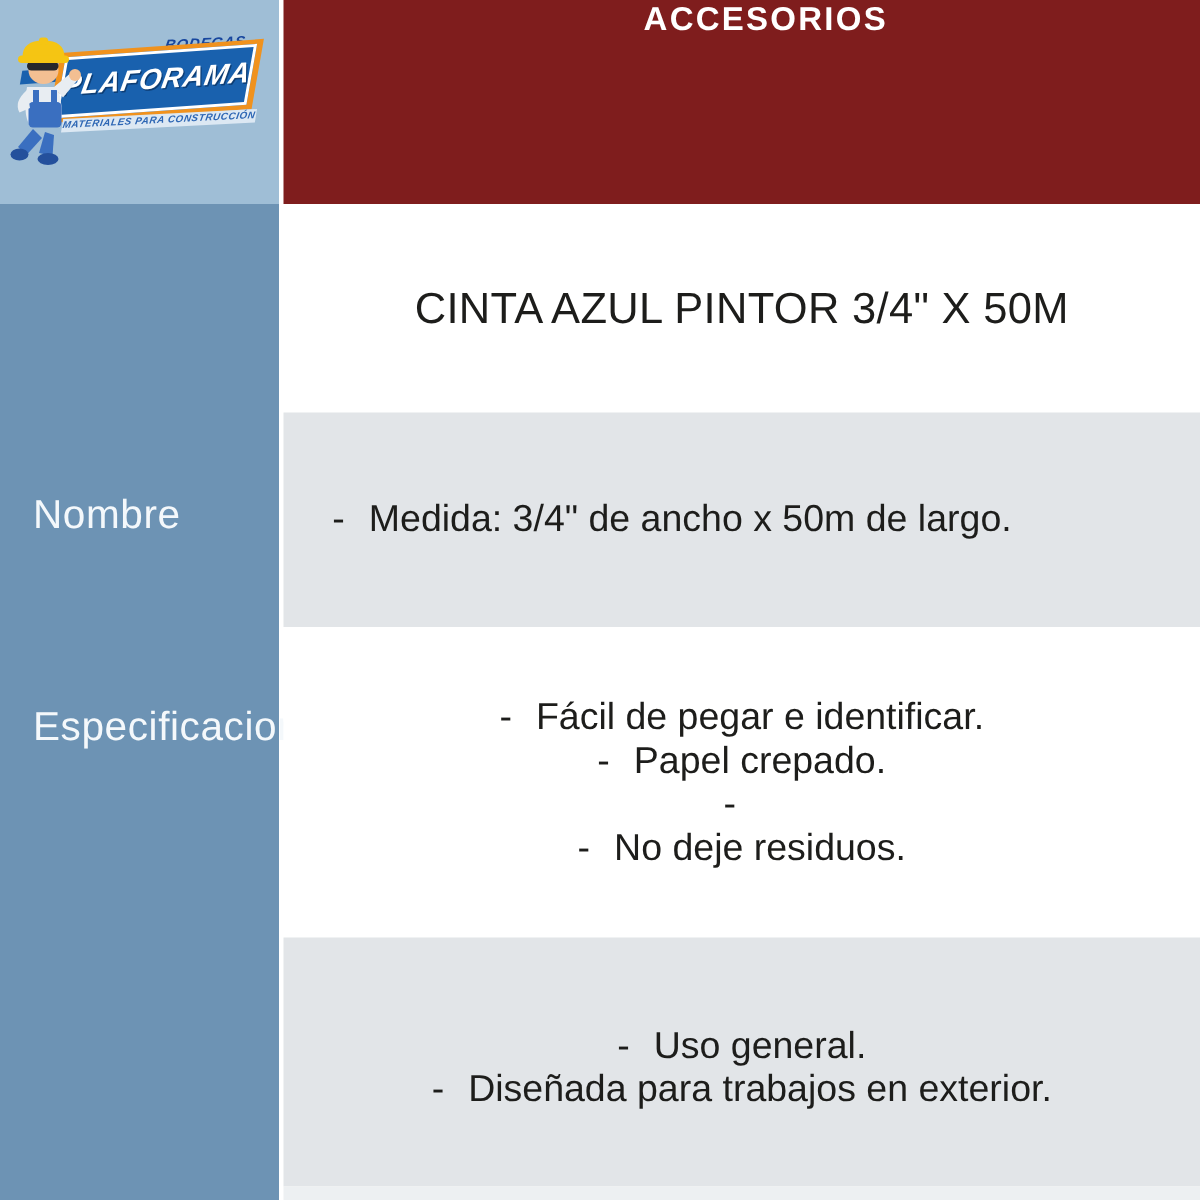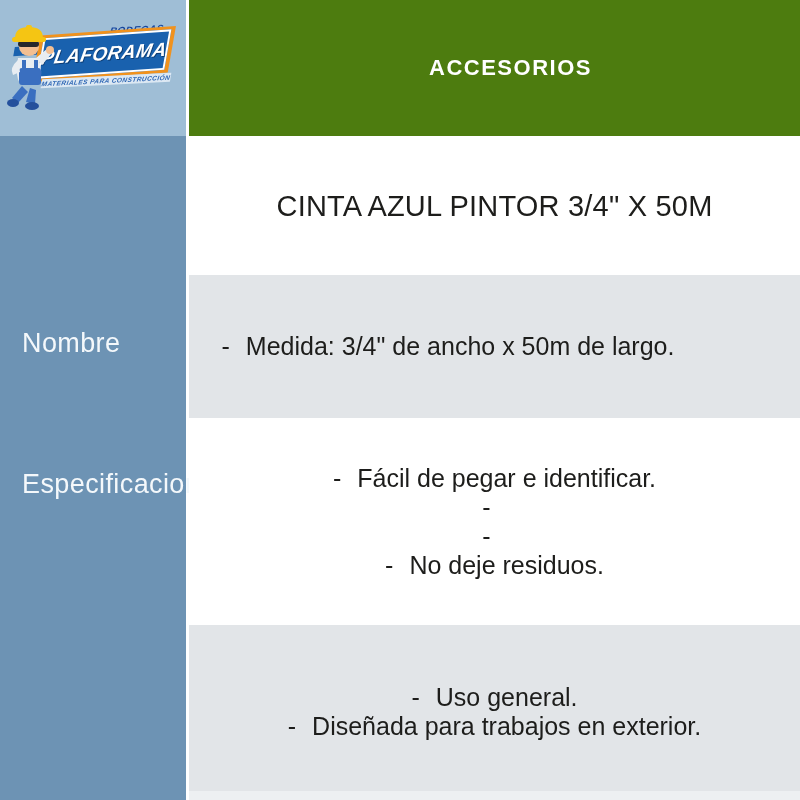--- a/index.html
+++ b/index.html
@@ -51,22 +51,22 @@
     color:#2d66b4;font-weight:bold;font-style:italic;
     font-size:6.5px;letter-spacing:.4px;text-align:center;
     transform:skewX(-12deg) rotate(-3deg);
     padding:1px 0;white-space:nowrap;
   }
   .mascot{position:absolute;left:2px;top:24px;width:56px;height:88px;}
 
   
   .header-bar{
     position:absolute;left:189px;top:0;right:0;height:136px;
-    background:#4d7c0f;
-    display:flex;align-items:center;justify-content:center;padding-left:32px;
+    background:#7f1d1d;
+    display:flex;align-items:flex-start;justify-content:center;padding-left:32px;
   }
   .header-bar span{
     color:#ffffff;font-weight:bold;font-size:22px;letter-spacing:1.5px;
   }
 
   
   .sidebar{
     position:absolute;left:0;top:136px;width:186px;bottom:0;
     background:#6d93b4;
   }
@@ -150,20 +150,21 @@
     </div>
   </div>
 
   <div class="row row-ventajas">
     <div class="bullet-line">
       <span class="dash">-</span>
       <span>Fácil de pegar e identificar.</span>
     </div>
     <div class="bullet-line">
       <span class="dash">-</span>
+      <span>Papel crepado.</span>
     </div>
     <div class="bullet-line">
       <span class="dash">-</span>
     </div>
     <div class="bullet-line">
       <span class="dash">-</span>
       <span>No deje residuos.</span>
     </div>
   </div>
 

